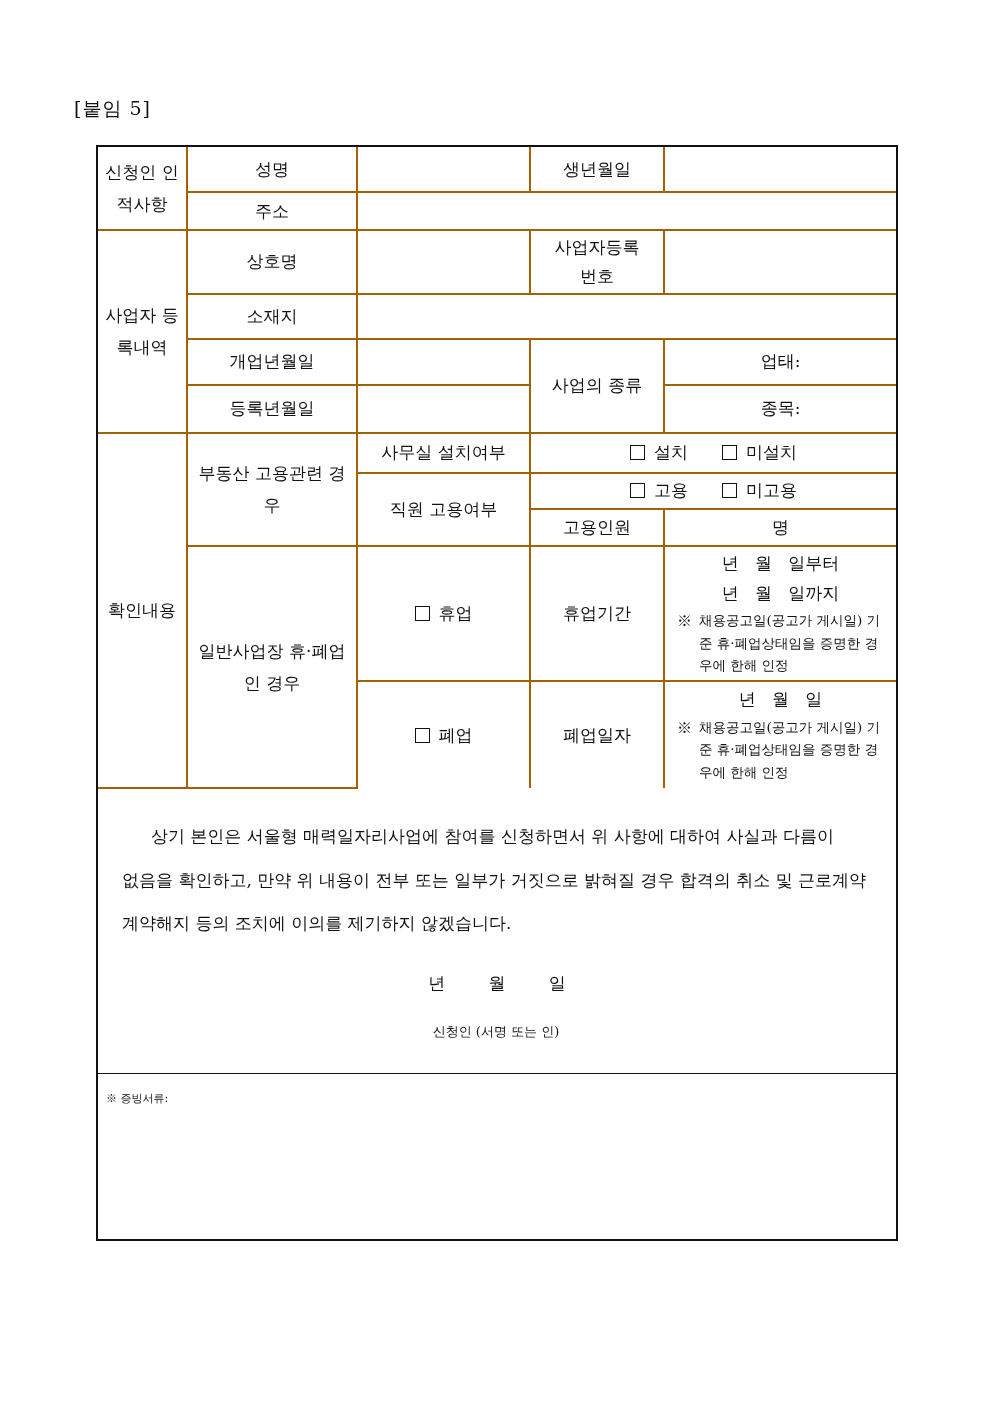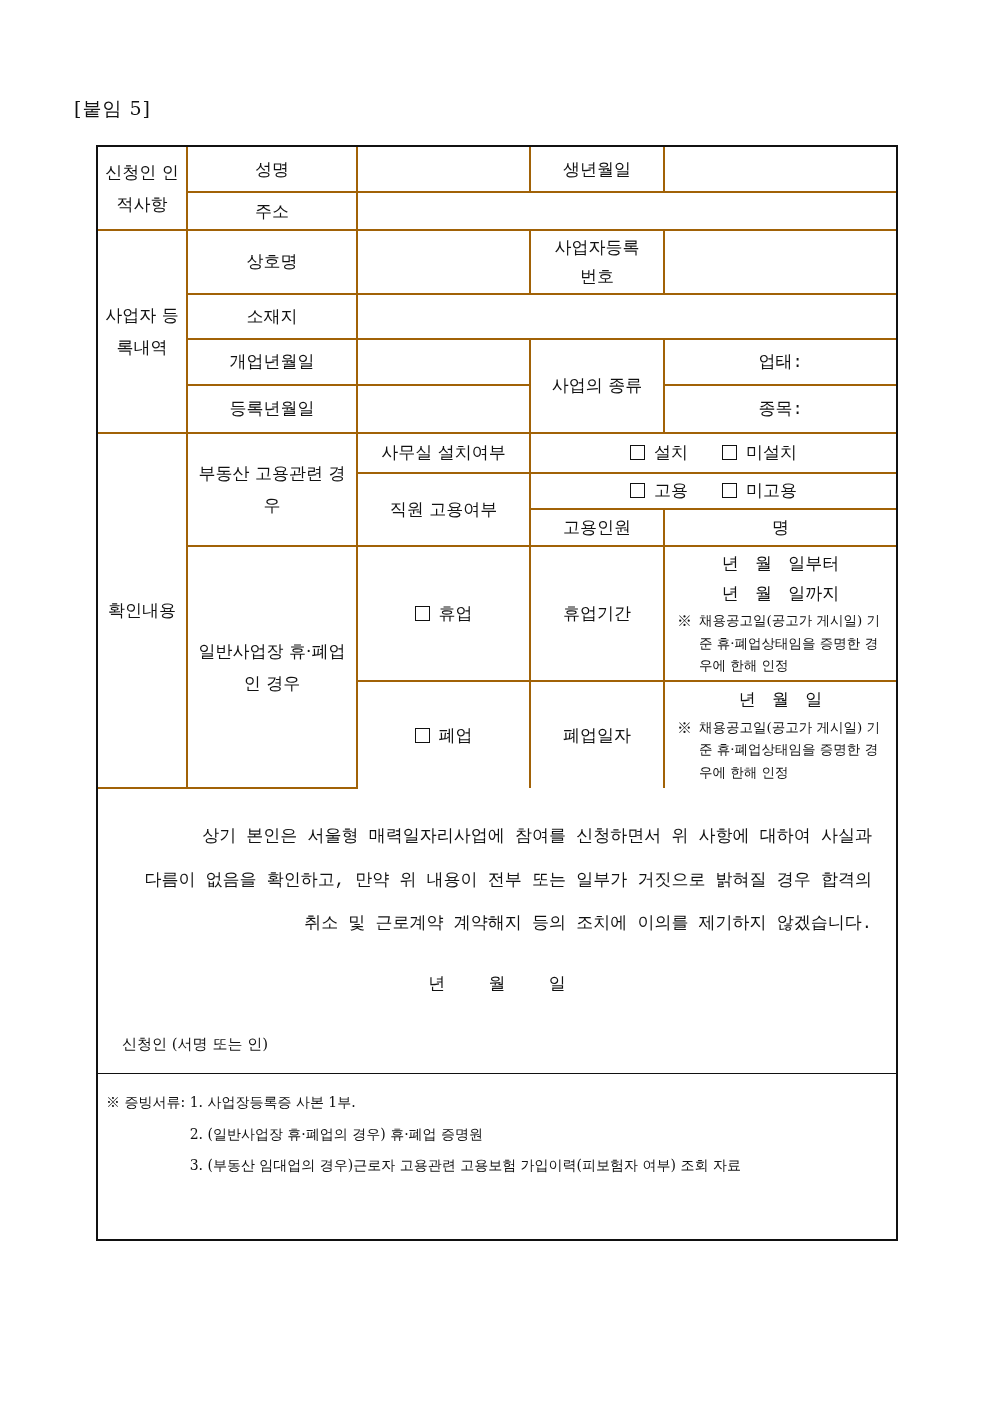--- a/index.html
+++ b/index.html
@@ -44,21 +44,21 @@
     padding: 2px 4px;
     overflow: hidden;
   }
   table.form tr > *:first-child { border-left: none; }
   table.form tr > *:last-child { border-right: none; }
   table.form tr.top-row > * { border-top: none; }
   table.form tr.bottom-row > * { border-bottom: none; }
 
   .line2 { line-height: 1.9; margin-left: 18px; }
   .pre { white-space: pre; }
-  .left-cell { text-align: left; padding-left: 12px; font-family: Liberation Mono, monospace; }
+  .left-cell { text-align: left; padding-left: 12px; }
   .narrow-label { display: inline-block; max-width: 5.2em; line-height: 1.7; }
 
   .cb {
     display: inline-block;
     width: 15px; height: 15px;
     border: 1.6px solid #111;
     vertical-align: -2px;
     margin-right: 9px;
     background: #fff;
   }
@@ -78,42 +78,42 @@
   .decl {
     height: 285px;
     border-bottom: 1px solid #111;
     padding: 26px 24px 0 24px;
     font-size: 17px;
   }
   .decl-body {
     margin: 0;
     line-height: 2.56;
     text-indent: 1.7em;
-    text-align: right;
+    text-align: left;
     word-break: keep-all;
-    font-family: Liberation Mono, monospace;
   }
   .decl-date {
     margin-top: 26px;
     text-align: center;
     white-space: pre;
     font-size: 17px;
   }
   .decl-sign {
-    margin-top: 40px;
-    text-align: left;
+    margin-top: 28px;
+    text-align: center;
     padding-right: 2px;
-    font-size: 15px;
+    font-size: 13px;
   }
 
   .notes {
     padding: 13px 8px 0 8px;
-    font-size: 14px;
+    font-size: 11px;
     display: flex;
     line-height: 2.26;
+    text-align: center;
   }
   .notes-label { white-space: pre; flex: 0 0 auto; }
   .notes-items { flex: 1 1 auto; }
   .notes-item { white-space: nowrap; }
 </style>
 </head>
 <body>
 
 <div class="page">
 
@@ -234,21 +234,16 @@
       </table>
 
     <div class="decl">
       <p class="decl-body">상기 본인은 서울형 매력일자리사업에 참여를 신청하면서 위 사항에 대하여 사실과 다름이 없음을 확인하고, 만약 위 내용이 전부 또는 일부가 거짓으로 밝혀질 경우 합격의 취소 및 근로계약 계약해지 등의 조치에 이의를 제기하지 않겠습니다.</p>
       <div class="decl-date">년        월        일</div>
       <div class="decl-sign">신청인 (서명 또는 인)</div>
     </div>
 
     <div class="notes">
       <span class="notes-label">※ 증빙서류: </span>
-      <div class="notes-items">
-        <div class="notes-item">1. 사업장등록증 사본 1부.</div>
-        <div class="notes-item">2. (일반사업장 휴·폐업의 경우) 휴·폐업 증명원</div>
-        <div class="notes-item">3. (부동산 임대업의 경우)근로자 고용관련 고용보험 가입이력(피보험자 여부) 조회 자료</div>
-      </div>
     </div>
 
   </div>
 </div>
 
 </body></html>

